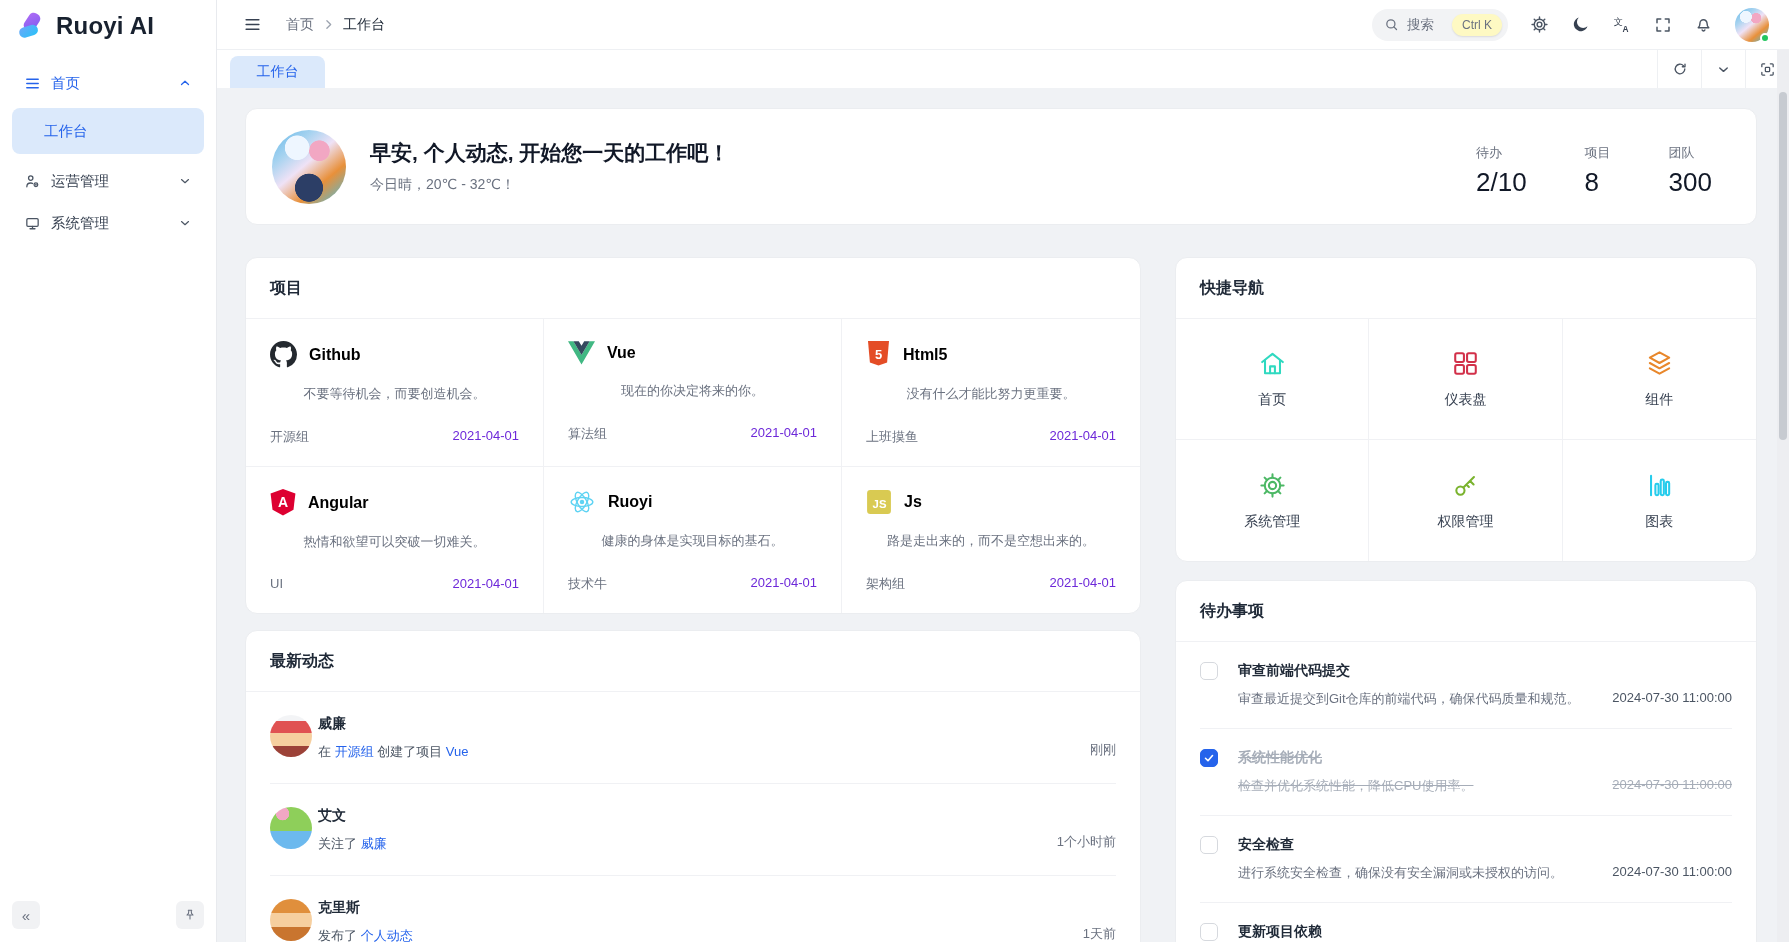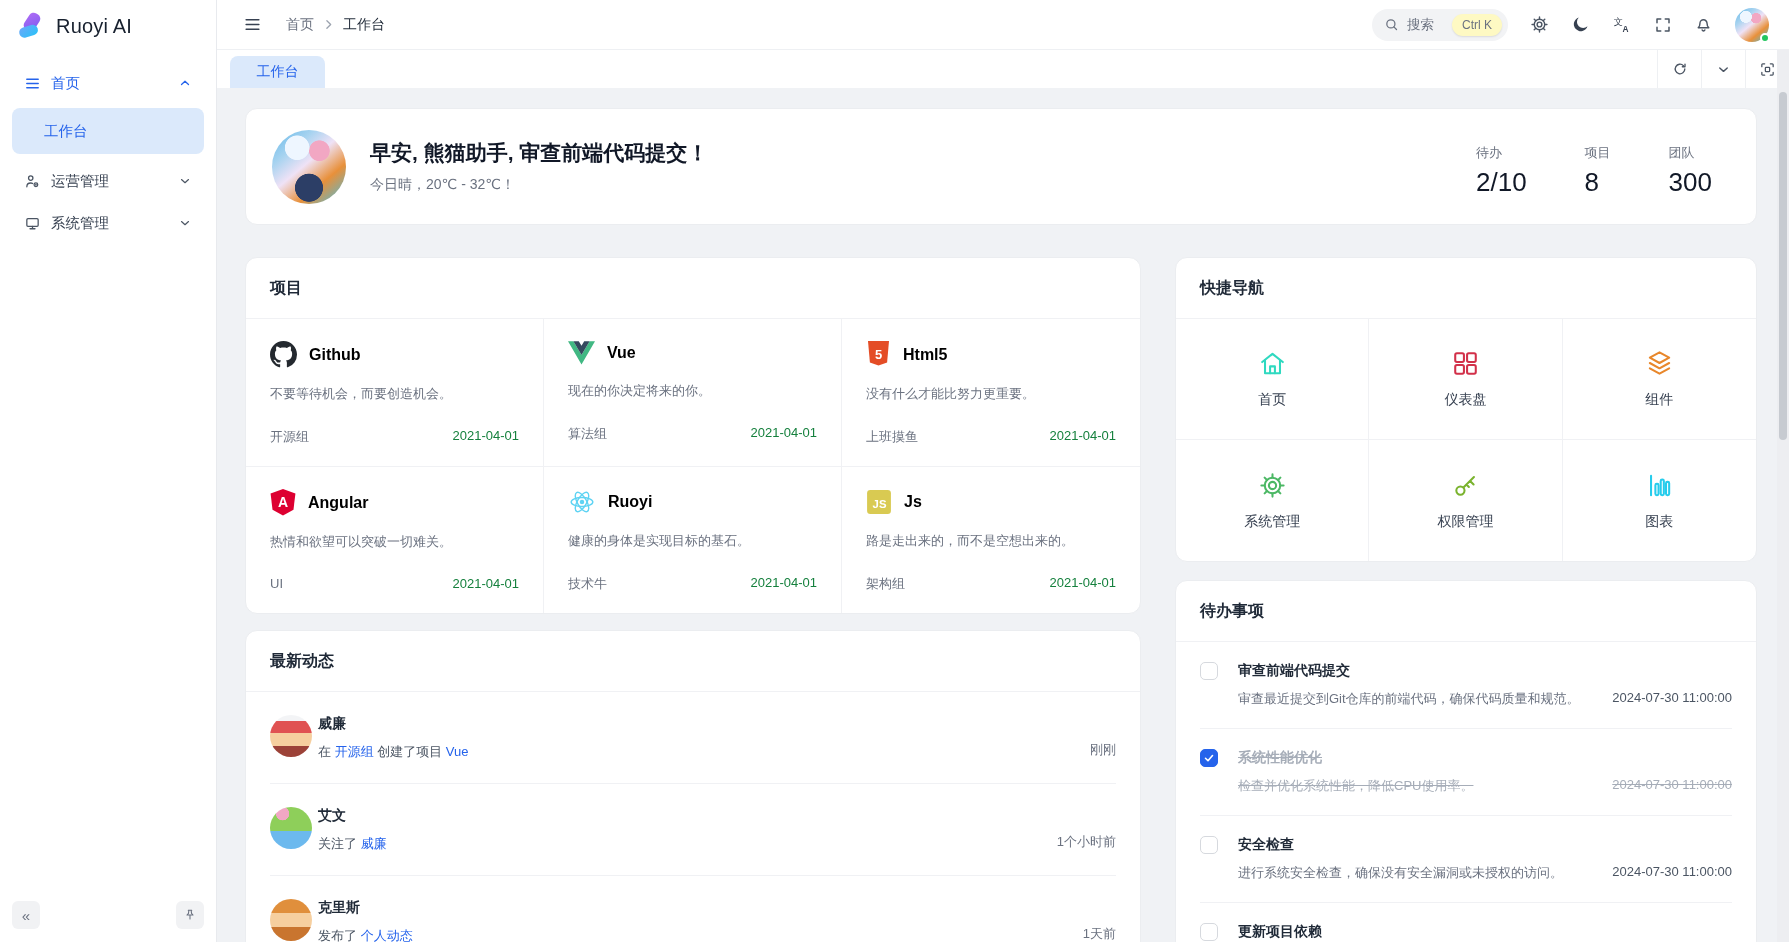--- a/index.html
+++ b/index.html
@@ -4,21 +4,21 @@
 <style>
   * { margin:0; padding:0; box-sizing:border-box; }
   html,body { width:1789px; height:942px; overflow:hidden;
     font-family:"Liberation Sans","DejaVu Sans",sans-serif; background:#f0f2f5; color:#1f2937; }
   .app { display:flex; width:1789px; height:942px; position:relative; }
 
   
   .sidebar { width:217px; height:100%; background:#fff; border-right:1px solid #e8eaee;
     position:relative; flex:0 0 217px; }
   .logo-row { height:52px; display:flex; align-items:center; padding-left:16px; gap:10px; }
-  .logo-text { font-size:20px; font-weight:400; color:#18212f; letter-spacing:.2px; }
+  .logo-text { font-size:24px; font-weight:700; color:#18212f; letter-spacing:.2px; }
   .menu { padding:10px 12px 0; }
   .menu-row { height:42px; display:flex; align-items:center; gap:10px; padding:0 12px;
     border-radius:8px; font-size:14.5px; color:#374151; cursor:pointer; }
   .menu-row .grow { flex:1; }
   .menu-row.active-group { color:#2563eb; }
   .menu-row.active-group svg { color:#2563eb; }
   .menu-row svg { color:#4b5563; }
   .submenu-item { margin:4px 0 6px; height:46px; display:flex; align-items:center;
     padding-left:32px; border-radius:8px; font-size:14.5px; color:#2563eb; background:#dbe9fb; cursor:pointer; }
   .sidebar-footer { position:absolute; left:0; right:0; bottom:0; height:54px;
@@ -83,24 +83,24 @@
   .col-right { width:582px; flex:0 0 582px; }
 
   
   .proj-grid { display:grid; grid-template-columns:1fr 1fr 1fr; }
   .proj-cell { padding:22px 24px 20px; border-color:#f0f1f4; cursor:pointer; }
   .proj-cell:not(:nth-child(3n)) { border-right:1px solid #f0f1f4; }
   .proj-cell:nth-child(-n+3) { border-bottom:1px solid #f0f1f4; }
   .proj-top { display:flex; align-items:center; gap:12px; }
   .proj-name { font-size:16px; font-weight:700; color:#000000; }
   .proj-desc { margin-top:17px; font-size:13px; color:#6b7280; line-height:18px;
-    white-space:nowrap; overflow:hidden; }
+    white-space:nowrap; overflow:hidden;text-align:center; }
   .proj-foot { margin-top:25px; display:flex; justify-content:space-between;
     font-size:13px; color:#6b7280; }
-  .proj-date { color:#15803d;margin-left:48px; }
+  .proj-date { color:#6d28d9;margin-left:48px; }
 
   
   .qn-grid { display:grid; grid-template-columns:1fr 1fr 1fr; }
   .qn-cell { height:121px; display:flex; flex-direction:column; align-items:center;
     justify-content:center; gap:13px; border-color:#f0f1f4; cursor:pointer; }
   .qn-cell:not(:nth-child(3n)) { border-right:1px solid #f0f1f4; }
   .qn-cell:nth-child(-n+3) { border-bottom:1px solid #f0f1f4; }
   .qn-label { font-size:14px; color:#374151; }
 
   
@@ -303,21 +303,21 @@
           </svg>
         </div>
       </div>
     </div>
 
     <div class="content">
 
       <section class="card welcome">
         <div class="big-avatar"></div>
         <div class="welcome-texts">
-          <div class="welcome-title">早安, 熊猫助手, 审查前端代码提交！</div>
+          <div class="welcome-title">早安, 个人动态, 开始您一天的工作吧！</div>
           <div class="welcome-sub">今日晴，20℃ - 32℃！</div>
         </div>
         <div class="welcome-stats">
           <div class="stat">
             <div class="stat-label">待办</div>
             <div class="stat-value">2/10</div>
           </div>
           <div class="stat">
             <div class="stat-label">项目</div>
             <div class="stat-value">8</div>

